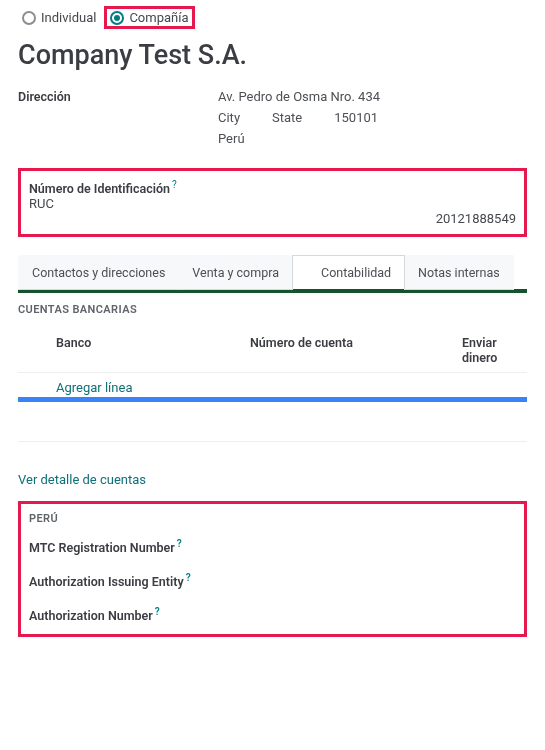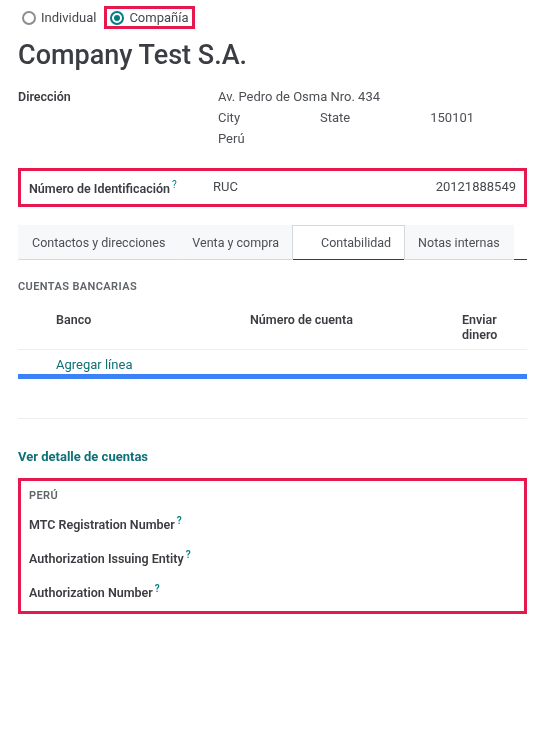--- a/index.html
+++ b/index.html
@@ -62,39 +62,40 @@
   .addr-section {
     display: flex;
     align-items: flex-start;
     margin-bottom: 16px;
   }
   .col-label { width: 200px; flex-shrink: 0; }
   .addr-lines { flex: 1; }
   .addr-line { margin-bottom: 6px; color: #4c4f54; }
   .city-state-zip {
     display: flex;
-    gap: 80px;
+    gap: 32px;
     margin-bottom: 6px;
     color: #4c4f54;
   }
 
   .id-row {
     display: flex;
     align-items: flex-start;
     padding: 8px 8px;
     margin-bottom: 18px;
+    flex-direction: column;
   }
   .id-label-col { width: 184px; flex-shrink: 0; }
   .id-type-col { width: 140px; }
   .id-value-col { margin-left: auto; }
 
   .tabs {
     display: flex;
-    border-bottom: 1px solid #14532d;
-    margin-bottom: 20px;
+    border-bottom: 4px solid #14532d;
+    margin-bottom: 10px;
   }
   .tab {
     padding: 9px 13px;
     border: 1px solid #d6d9dc;
     border-bottom: none;
     background: #fff;
     font-size: 12.5px;
     color: #4c4f54;
     cursor: pointer;
     margin-right: -1px;
@@ -121,21 +122,21 @@
   }
   .bank-header { font-weight: 600; border-bottom: 1px solid #eceef0; color: #3b3d42;}
   .bank-col-1 { width: 194px; }
   .bank-col-2 { width: 212px; }
   .bank-col-3 { flex: 1; }
   .link-teal {
     color: #0f7078;
     cursor: pointer;
     font-size: 13px;
   }
-  .link-teal.bold { font-weight: 700; }
+  .link-teal.bold { font-weight: 400; }
   .bank-add-row { border-bottom: 5px solid #3b82f6; padding-bottom: 2px; }
   .spacer-line { height: 40px; border-bottom: 1px solid #eceef0; margin-bottom: 30px; }
 
   .detail-link { margin: 0 0 14px 0; }
 
   .peru-block { padding: 8px; }
   .peru-field { margin: 10px 0 14px 0; max-width: 180px; font-weight: 600; color: #3b3d42; font-size: 12.5px; line-height: 1.4;}
 </style>
 </head>
 <body>

